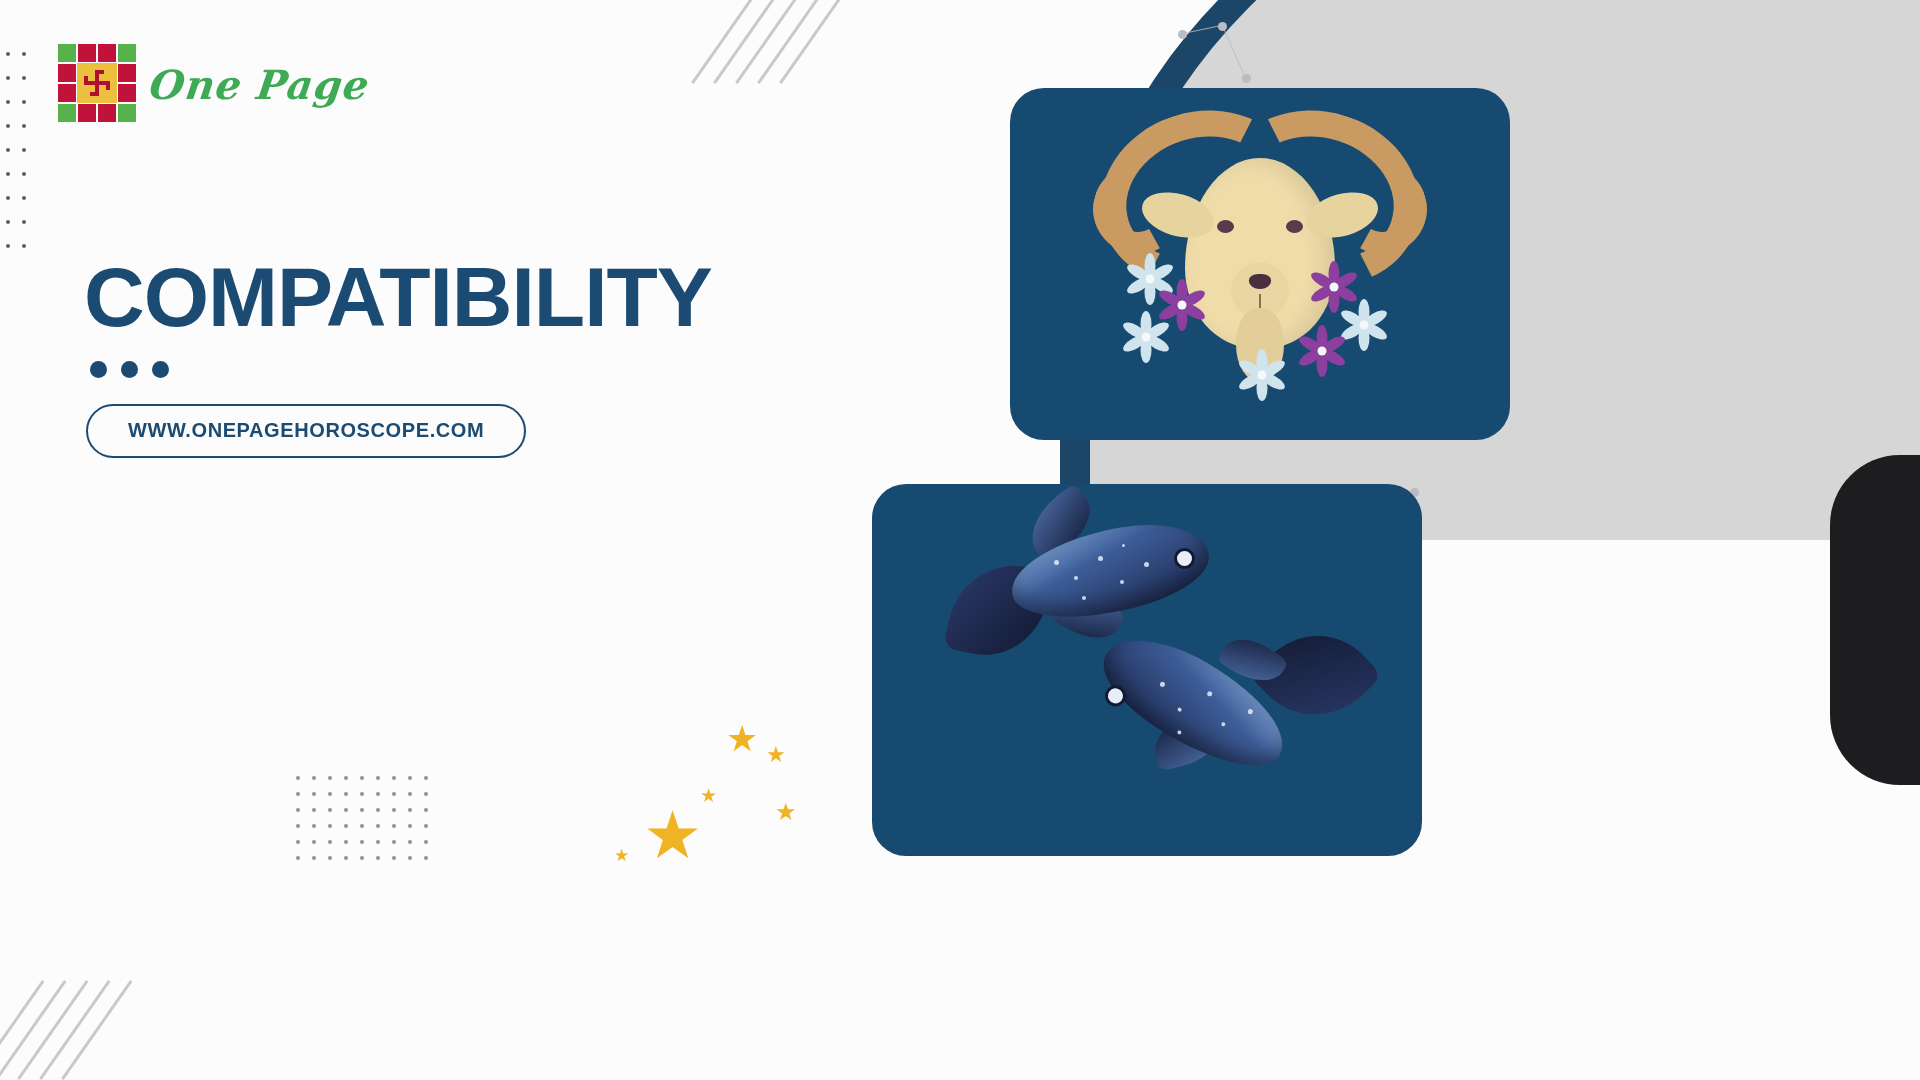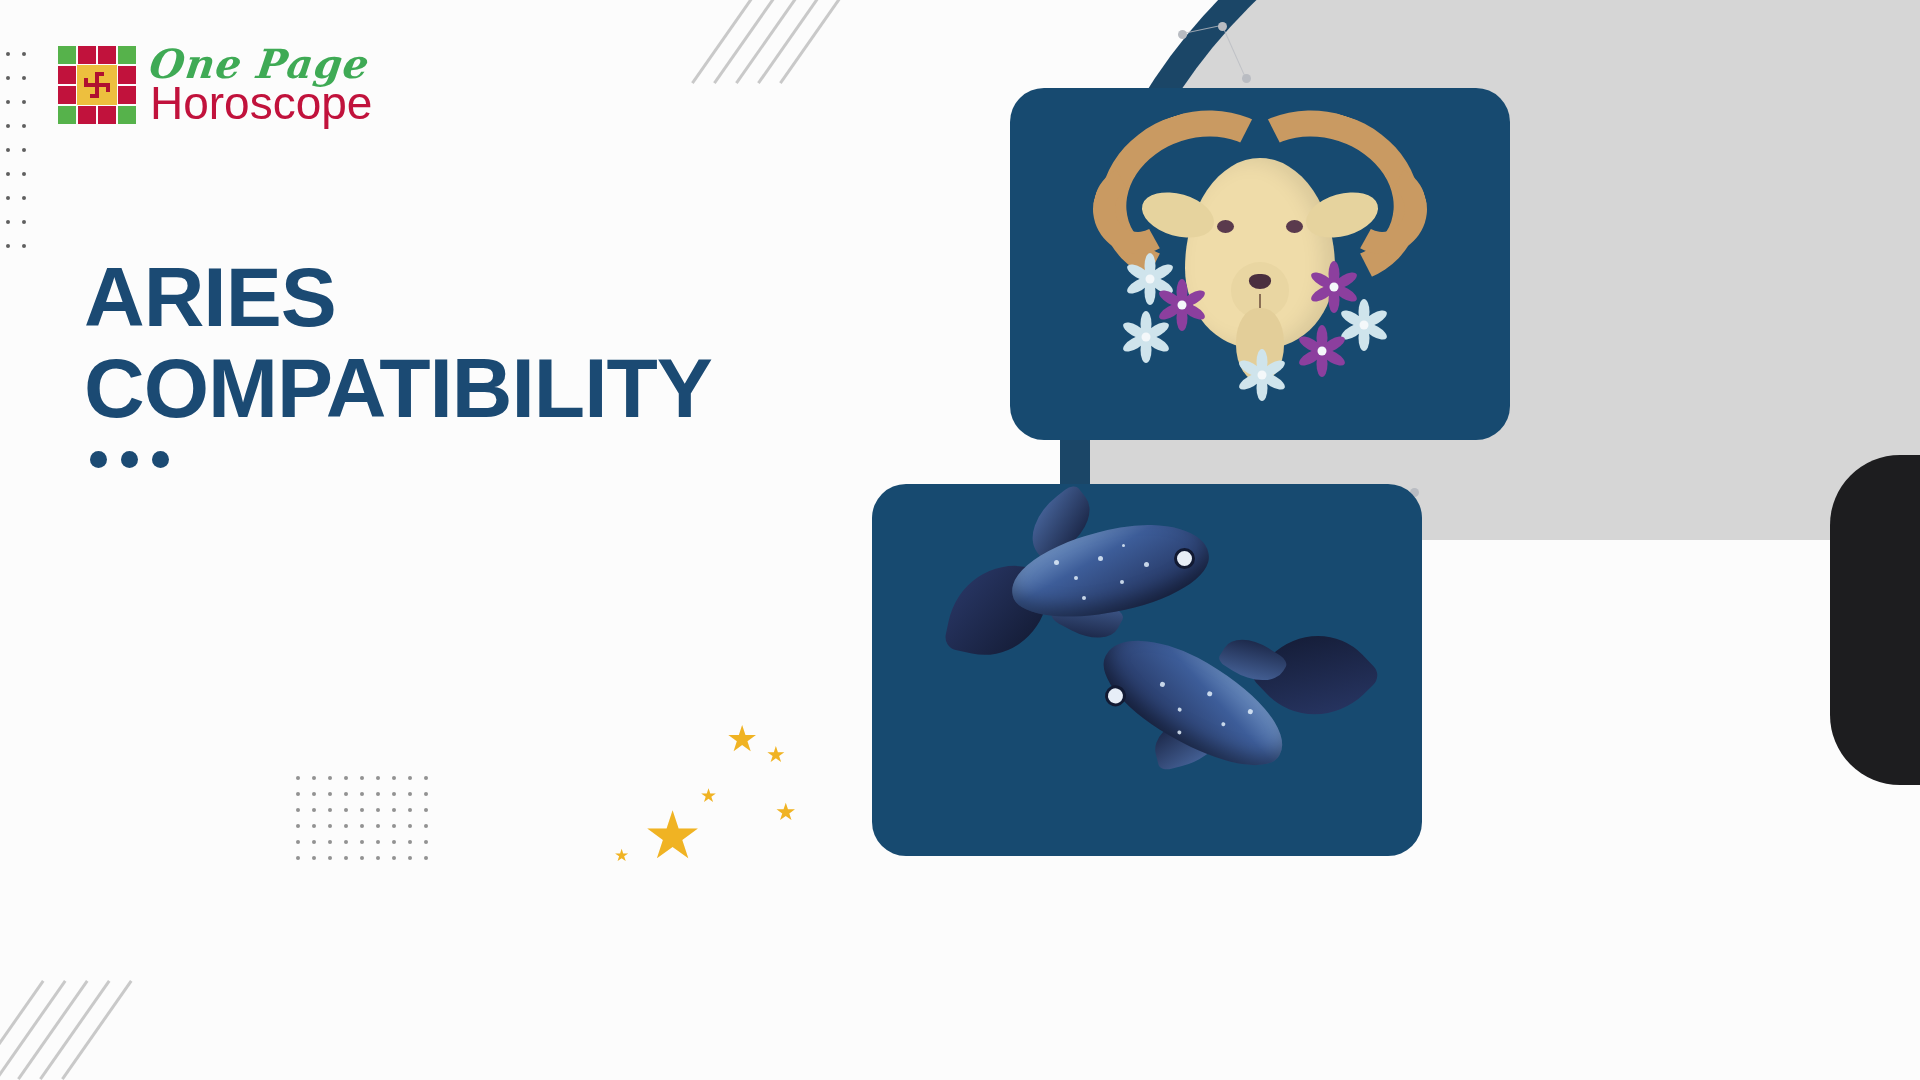--- a/index.html
+++ b/index.html
@@ -323,36 +323,35 @@
           <b style="left:0;top:11px;width:26px;height:4px;"></b>
           <b style="left:11px;top:0;width:9px;height:4px;"></b>
           <b style="left:22px;top:11px;width:4px;height:9px;"></b>
           <b style="left:6px;top:22px;width:9px;height:4px;"></b>
           <b style="left:0;top:6px;width:4px;height:9px;"></b>
         </div>
       </div>
     </div>
     <div class="logo-text">
       <span class="logo-one-page">One Page</span>
-      <span class="logo-horoscope">Horoscope</span>
     </div>
   </div>
 
   <div class="headline">
     <h1>
-      <span class="ln">ARIES</span>
       <span class="ln">COMPATIBILITY</span>
     </h1>
 
     <div class="triple-dots">
       <u></u>
       <u></u>
       <u></u>
     </div>
 
+    <div class="url-pill">WWW.ONEPAGEHOROSCOPE.COM</div>
   </div>
 
   <div class="star" style="left:726px;top:721px;font-size:36px;">★</div>
   <div class="star" style="left:766px;top:744px;font-size:22px;">★</div>
   <div class="star" style="left:700px;top:786px;font-size:19px;">★</div>
   <div class="star" style="left:775px;top:800px;font-size:24px;">★</div>
   <div class="star" style="left:643px;top:803px;font-size:66px;">★</div>
   <div class="star" style="left:614px;top:847px;font-size:17px;">★</div>
 
   <div class="constell" style="left:1178px;top:22px;">

